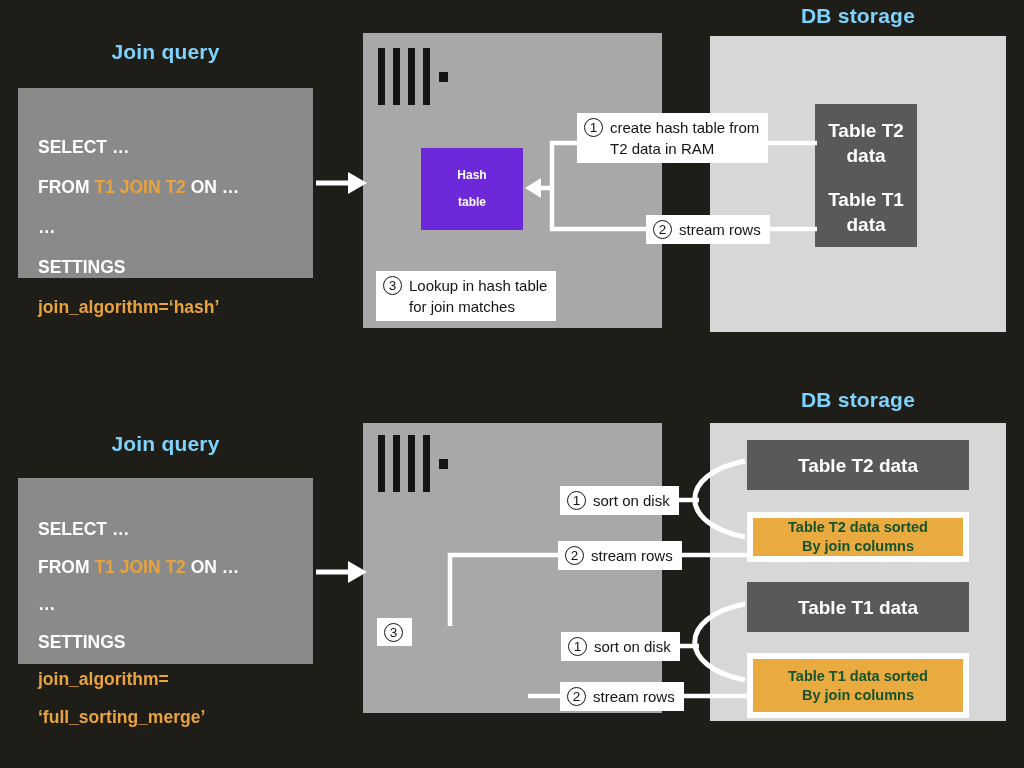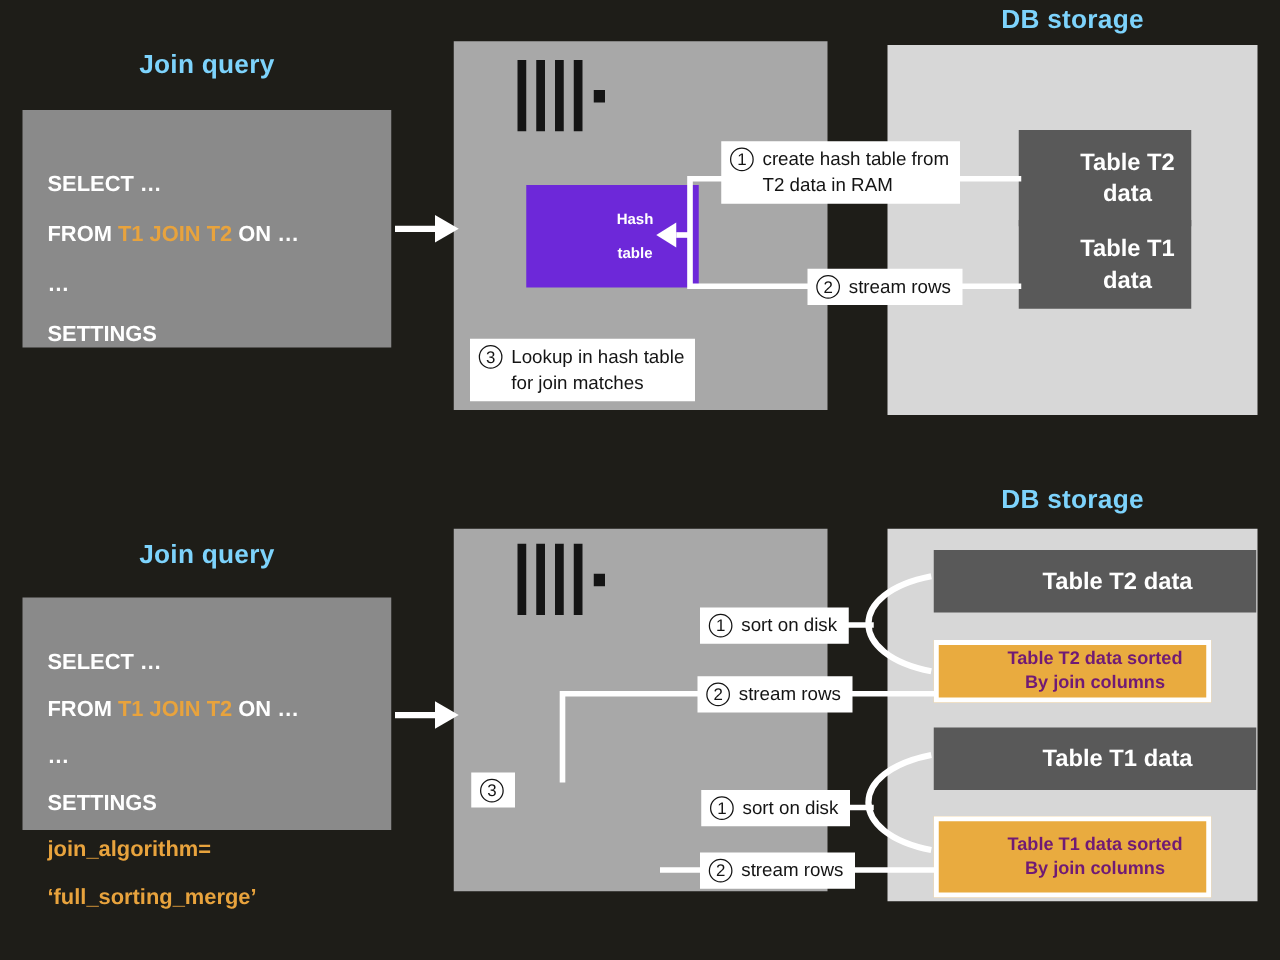--- a/index.html
+++ b/index.html
@@ -24,50 +24,51 @@
   .hashbox{
     position:absolute;background:#6d28d9;color:#fff;font-size:12px;font-weight:600;line-height:27px;
     display:flex;align-items:center;justify-content:center;text-align:center;white-space:pre-line;
   }
   .tblbox{
     position:absolute;background:#595959;color:#fff;font-weight:700;
     display:flex;align-items:center;justify-content:center;text-align:center;
     font-size:19px;line-height:25px;white-space:pre-line;
   }
   .sorted{
-    position:absolute;background:#e9ab3f;border:4px solid #ffffff;box-sizing:border-box;
-    color:#701a75;font-weight:700;font-size:14.5px;line-height:19px;
+    position:absolute;background:#e9ab3f;border:6px solid #ffffff;box-sizing:border-box;
+    color:#14532d;font-weight:700;font-size:14.5px;line-height:19px;
     display:flex;align-items:center;justify-content:center;text-align:center;white-space:pre-line;
   }
   .lbl{
     position:absolute;background:#fff;color:#141414;z-index:4;
     display:flex;align-items:flex-start;gap:7px;padding:4px 9px 4px 7px;
     font-size:15px;line-height:21px;font-weight:500;
   }
   .lbl .circ{
     width:19px;height:19px;border:1.6px solid #141414;border-radius:50%;
     display:flex;align-items:center;justify-content:center;
     font-size:13.5px;font-weight:500;flex:0 0 auto;margin-top:1px;box-sizing:border-box;
   }
   .lbl .txt{white-space:pre-line;}
   .wires{position:absolute;left:0;top:0;z-index:3;}
-  .z2{z-index:2;padding-left:36px;}
+  .z2{z-index:2;}
   .z1{z-index:1;}
 </style>
 </head>
 <body>
 
 <div class="canvas">
 
   <div class="qbox lh26 z1" style="left:18px;top:88px;width:295px;height:190px;">
     <div class="qinner">
       <div class="qline"><span>SELECT …</span></div>
       <div class="qline"><span>FROM </span><span class="acc">T1 JOIN T2</span><span> ON …</span></div>
       <div class="qline"><span>…</span></div>
       <div class="qline"><span>SETTINGS</span></div>
+      <div class="qline"><span class="acc">join_algorithm=‘hash’</span></div>
     </div>
   </div>
 
   <div class="server z1" style="left:363px;top:33px;width:299px;height:295px;"></div>
   <div class="dbpanel z1" style="left:710px;top:36px;width:296px;height:296px;"></div>
 
   <div class="qbox lh23 z1" style="left:18px;top:478px;width:295px;height:186px;">
     <div class="qinner" style="padding-top:26px;">
       <div class="qline"><span>SELECT …</span></div>
       <div class="qline"><span>FROM </span><span class="acc">T1 JOIN T2</span><span> ON …</span></div>

